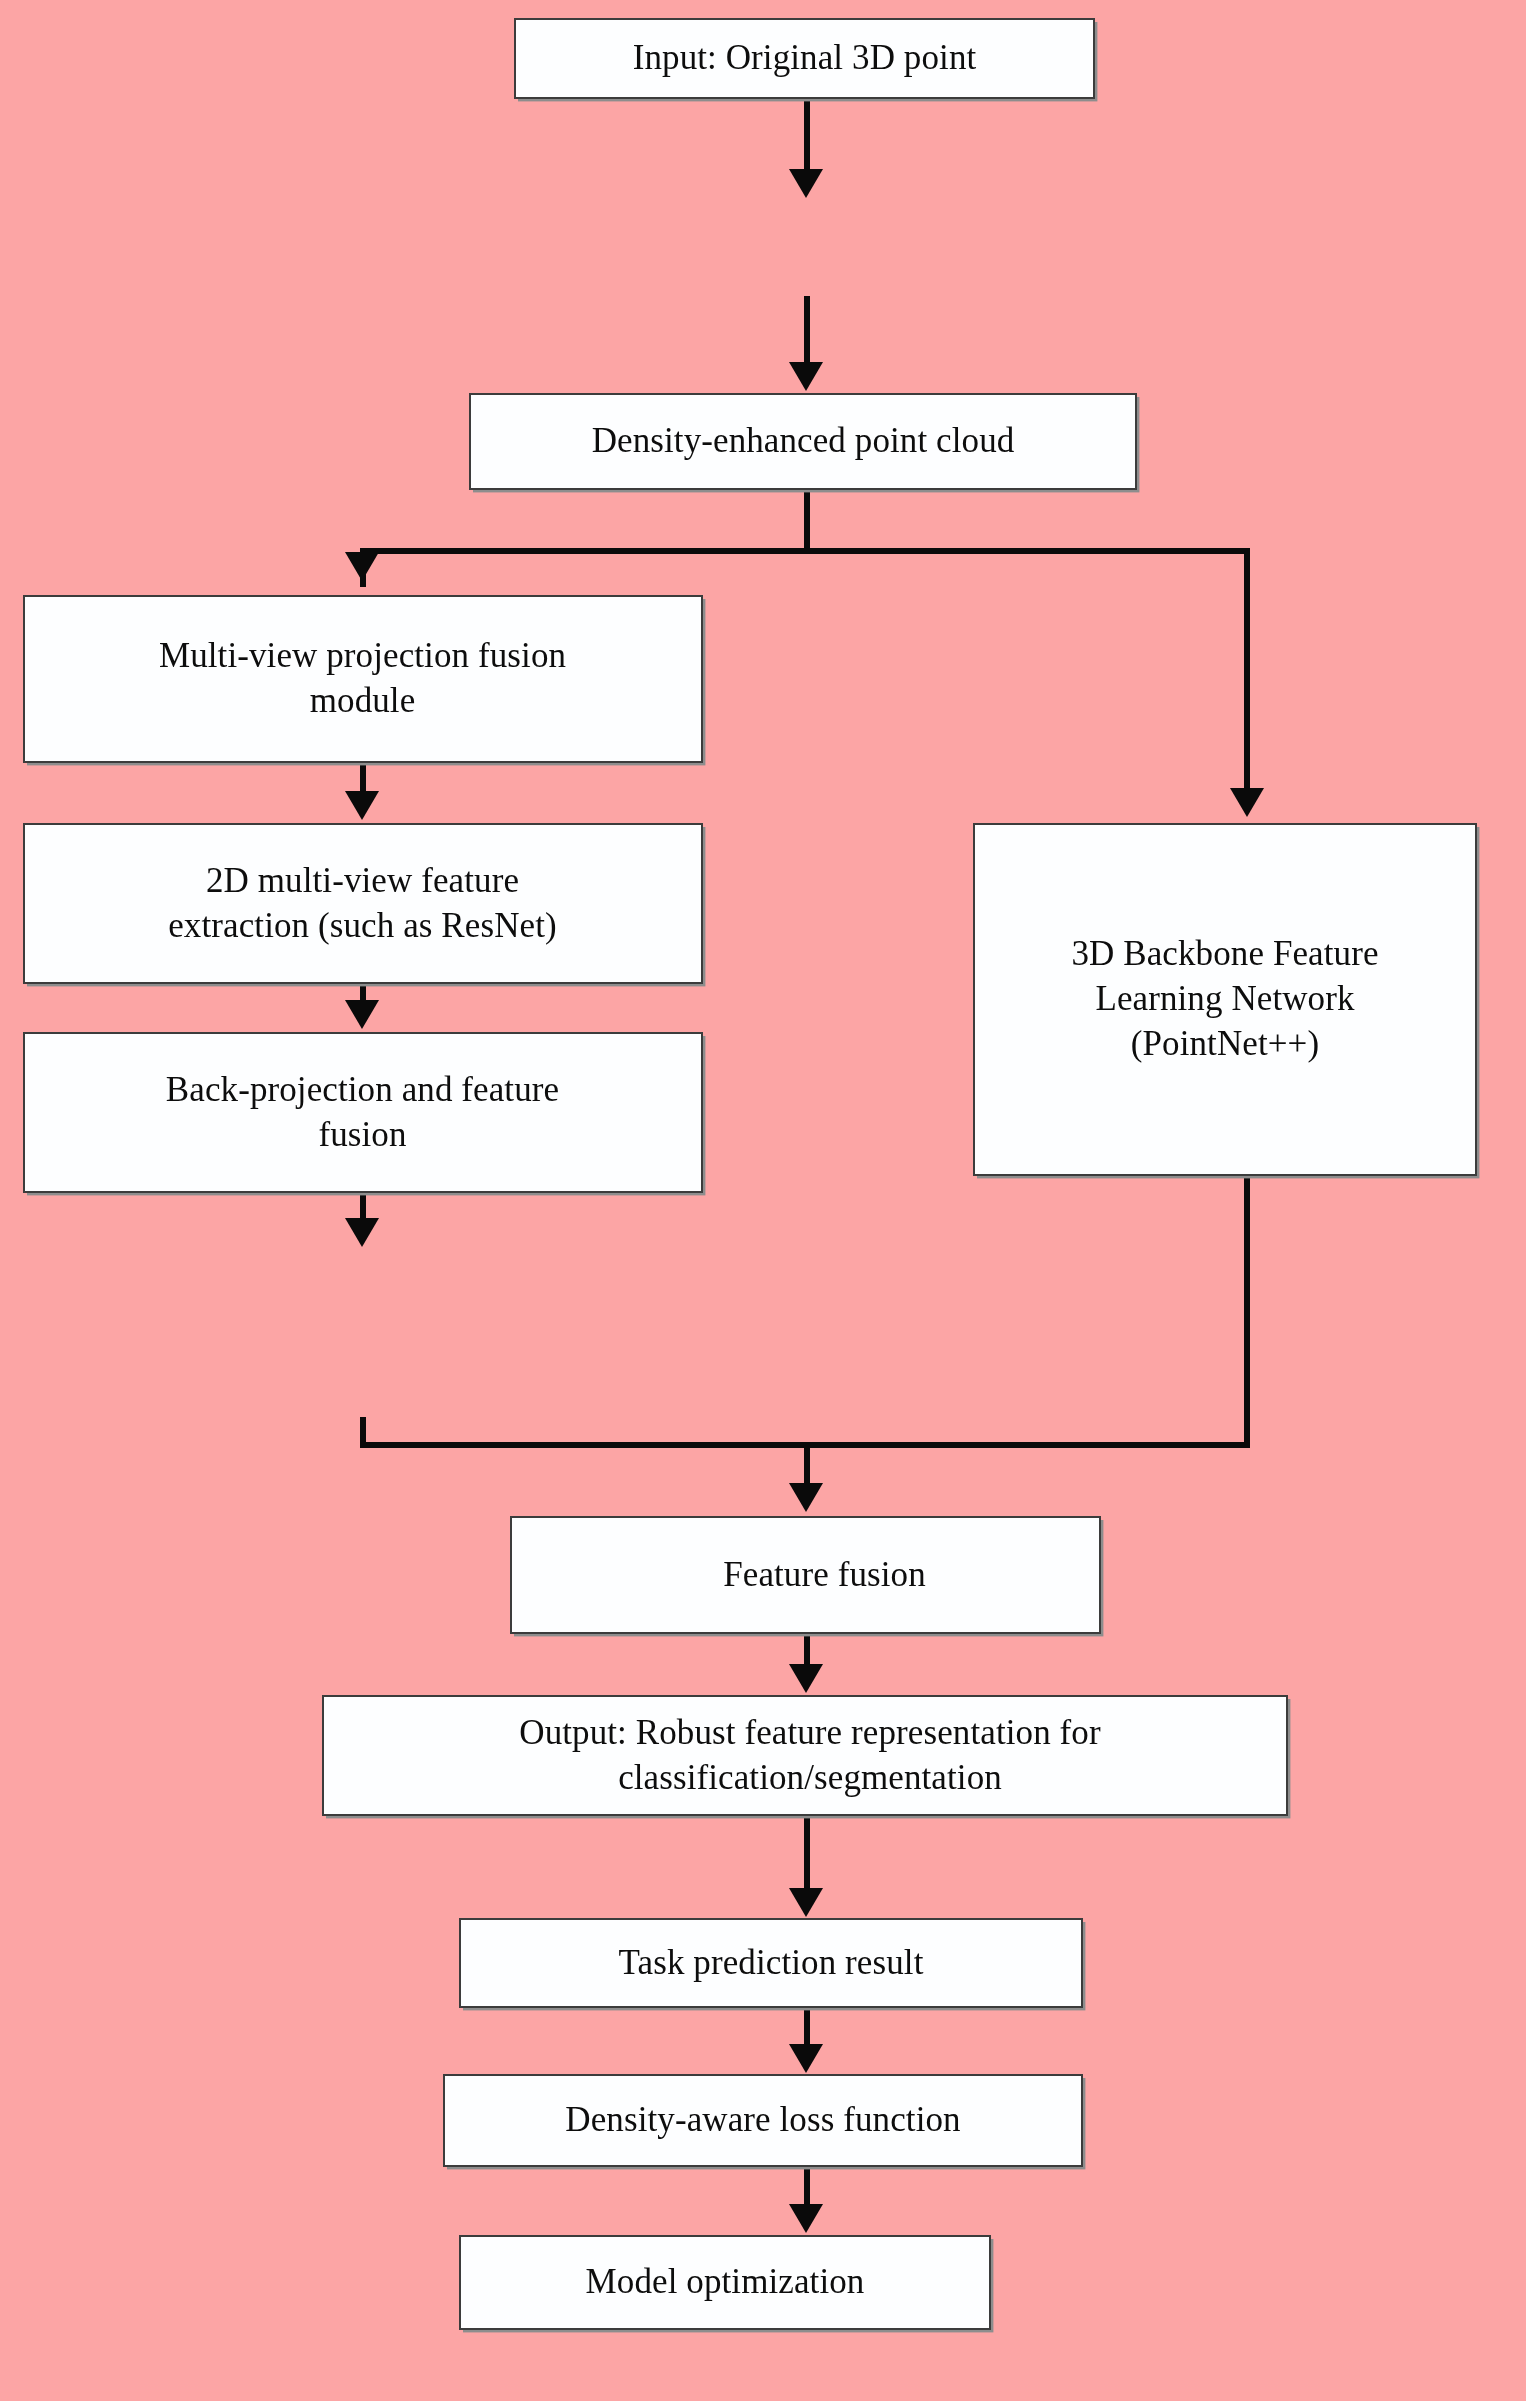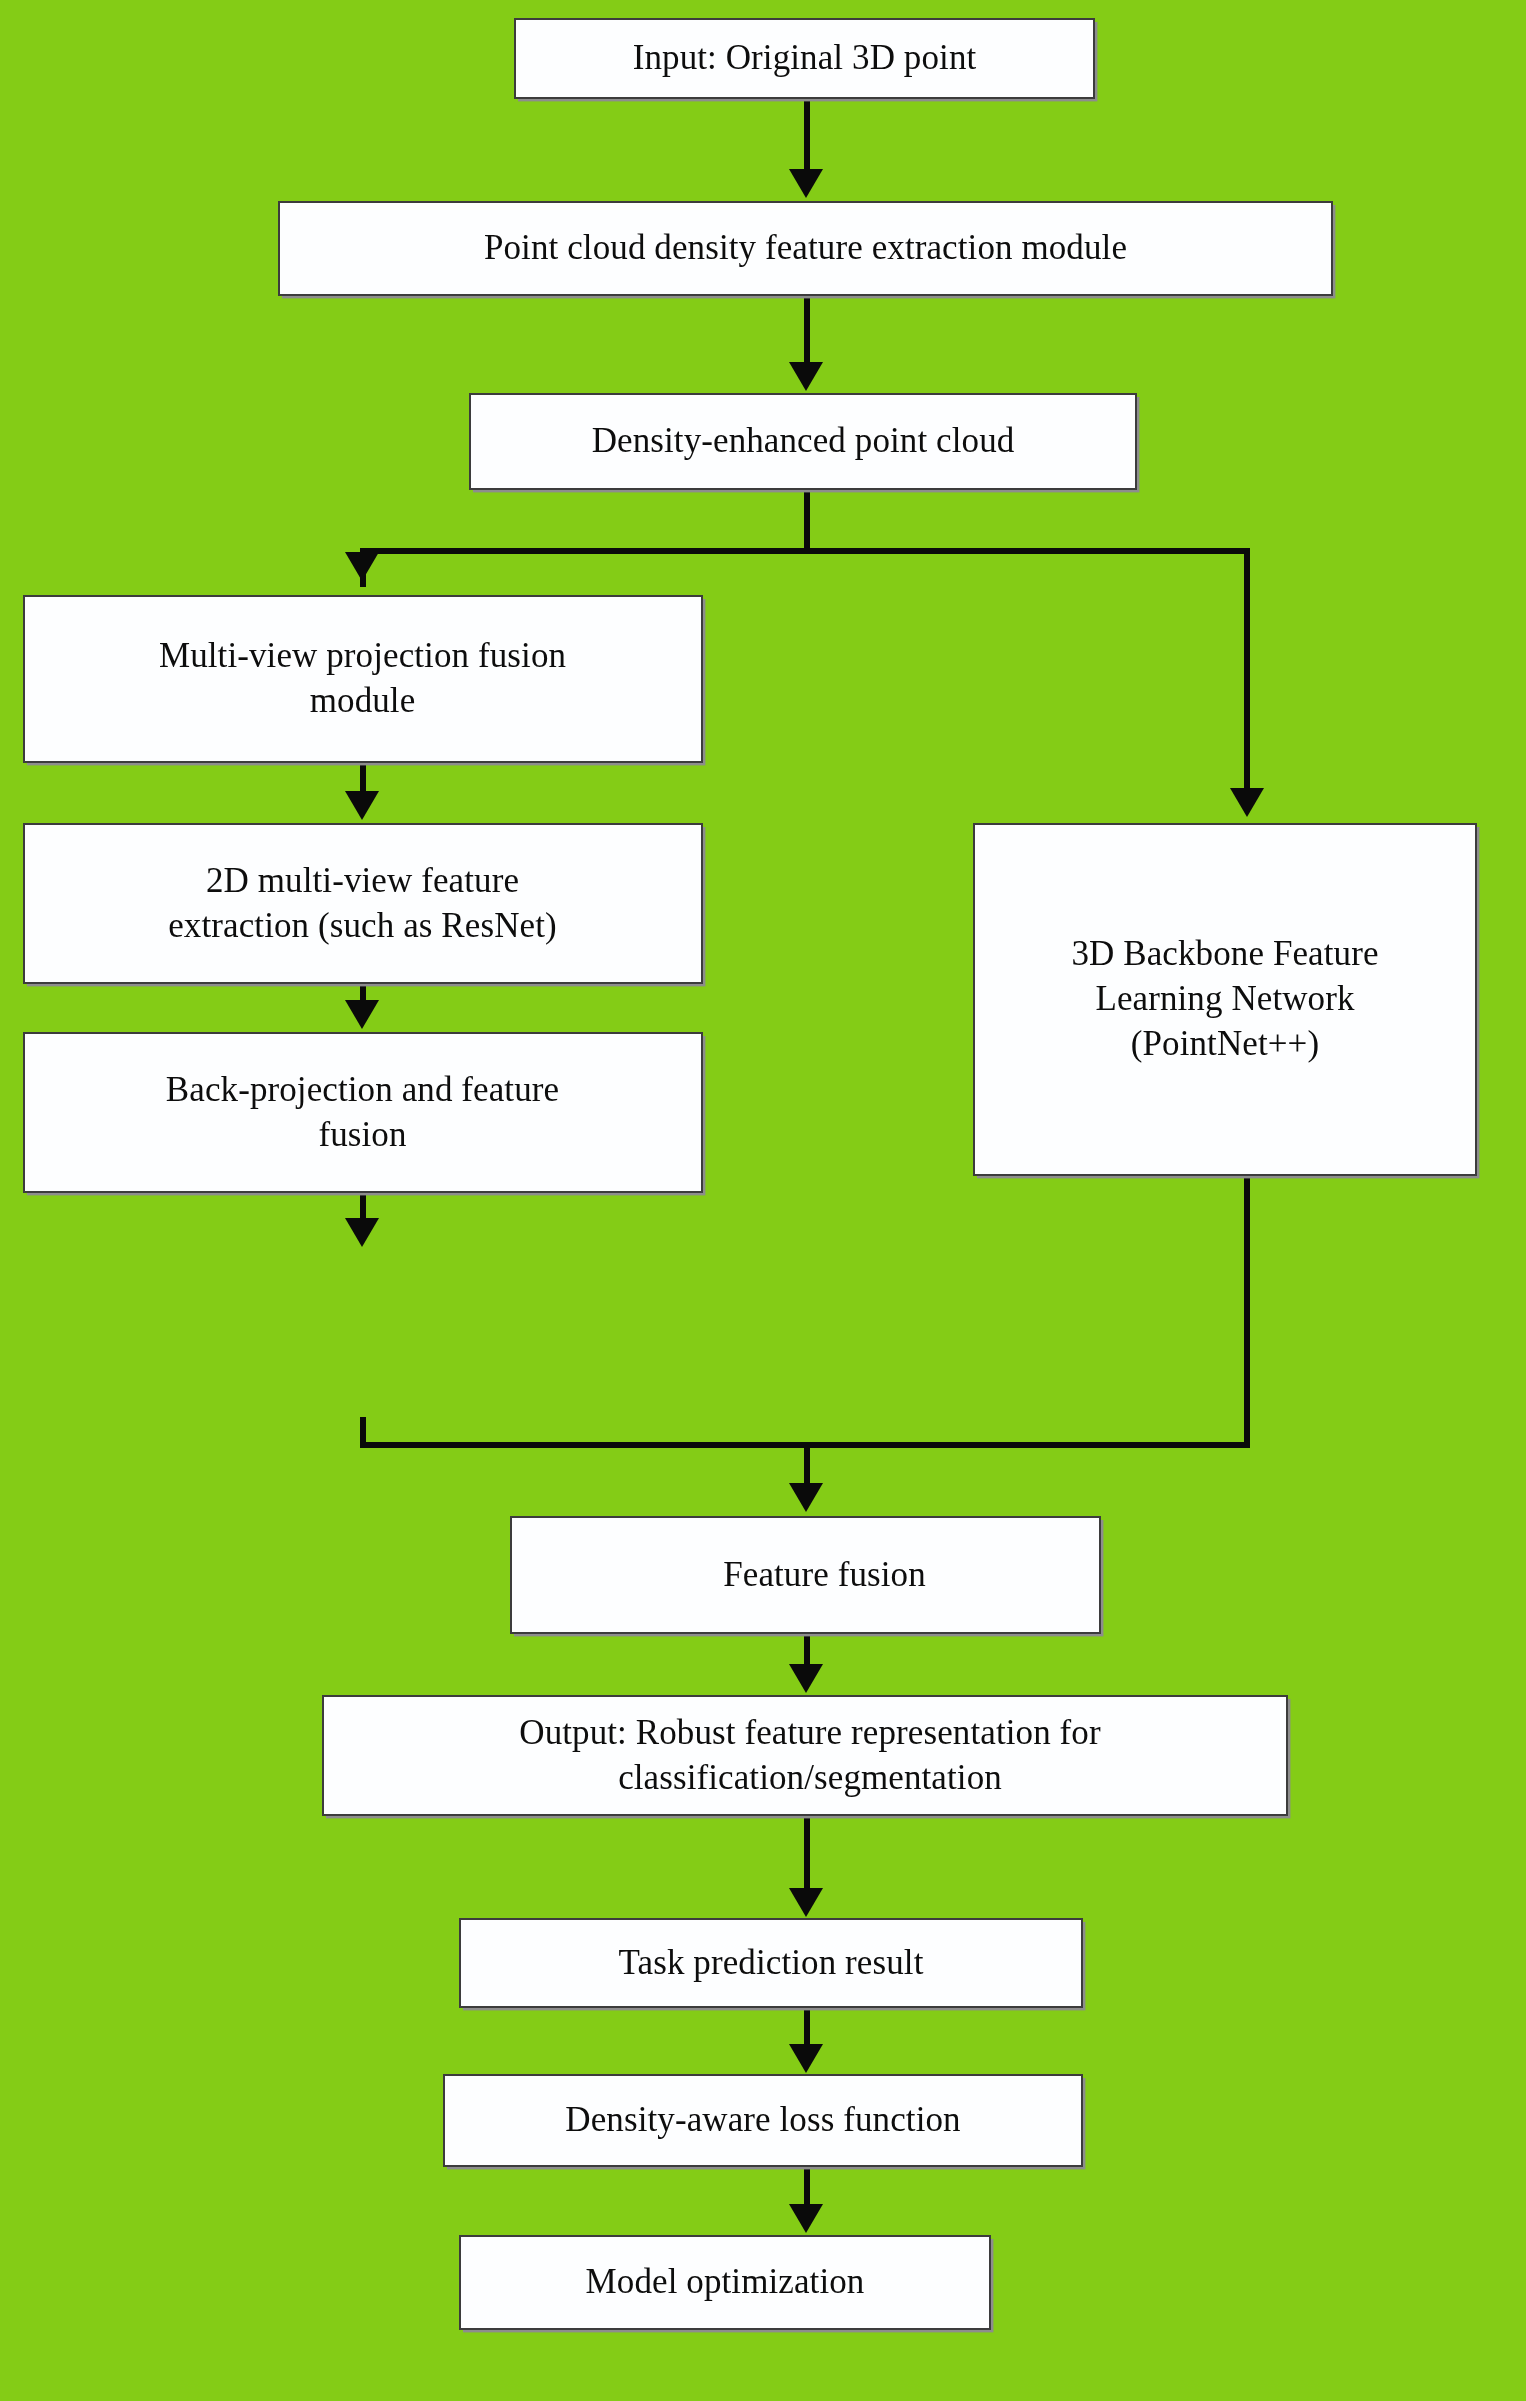--- a/index.html
+++ b/index.html
@@ -4,21 +4,21 @@
 <style>
   html, body {
     margin: 0;
     padding: 0;
     background: #ffffff;
   }
   #canvas {
     position: relative;
     width: 1526px;
     height: 2401px;
-    background: #84cc16;
+    background: #fca5a5;
     overflow: hidden;
     font-family: "Liberation Serif", "DejaVu Serif", serif;
   }
   .node {
     position: absolute;
     box-sizing: border-box;
     background: #fdfeff;
     border: 2.4px solid #3c3c3c;
     box-shadow: 3.2px 3.2px 0 -0.8px #8d8d8d;
     display: flex;
@@ -110,23 +110,20 @@
   <div class="vline" style="left:804px; top:2008px; height:39px;"></div>
   <div class="arrow" style="left:789px; top:2044px;"></div>
 
   <div class="vline" style="left:804px; top:2167px; height:40px;"></div>
   <div class="arrow" style="left:789px; top:2204px;"></div>
 
   <div class="node" id="n-input">
     <span class="label">Input: Original 3D point</span>
   </div>
 
-  <div class="node" id="n-density-mod">
-    <span class="label">Point cloud density feature extraction module</span>
-  </div>
 
   <div class="node" id="n-density-pc">
     <span class="label">Density-enhanced point cloud</span>
   </div>
 
   <div class="node" id="n-multiview">
     <span class="label">Multi-view projection fusion
 module</span>
   </div>
 

